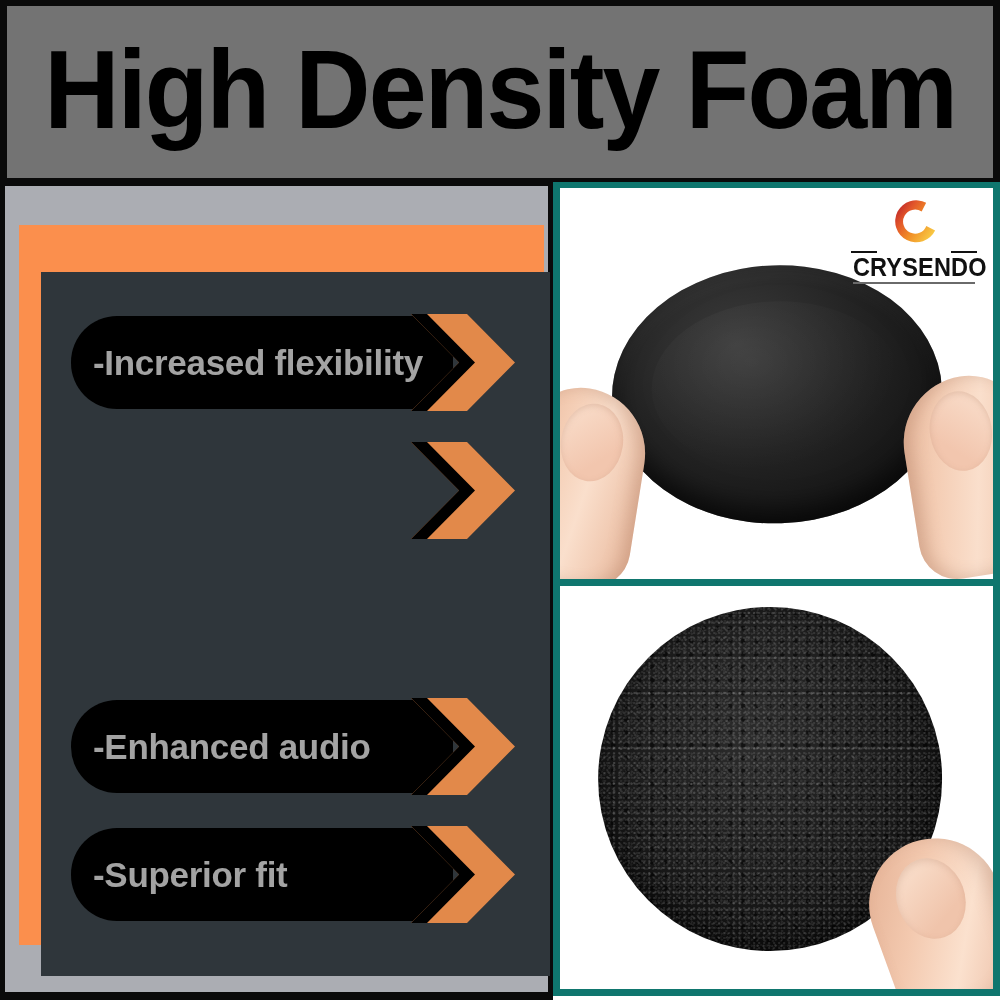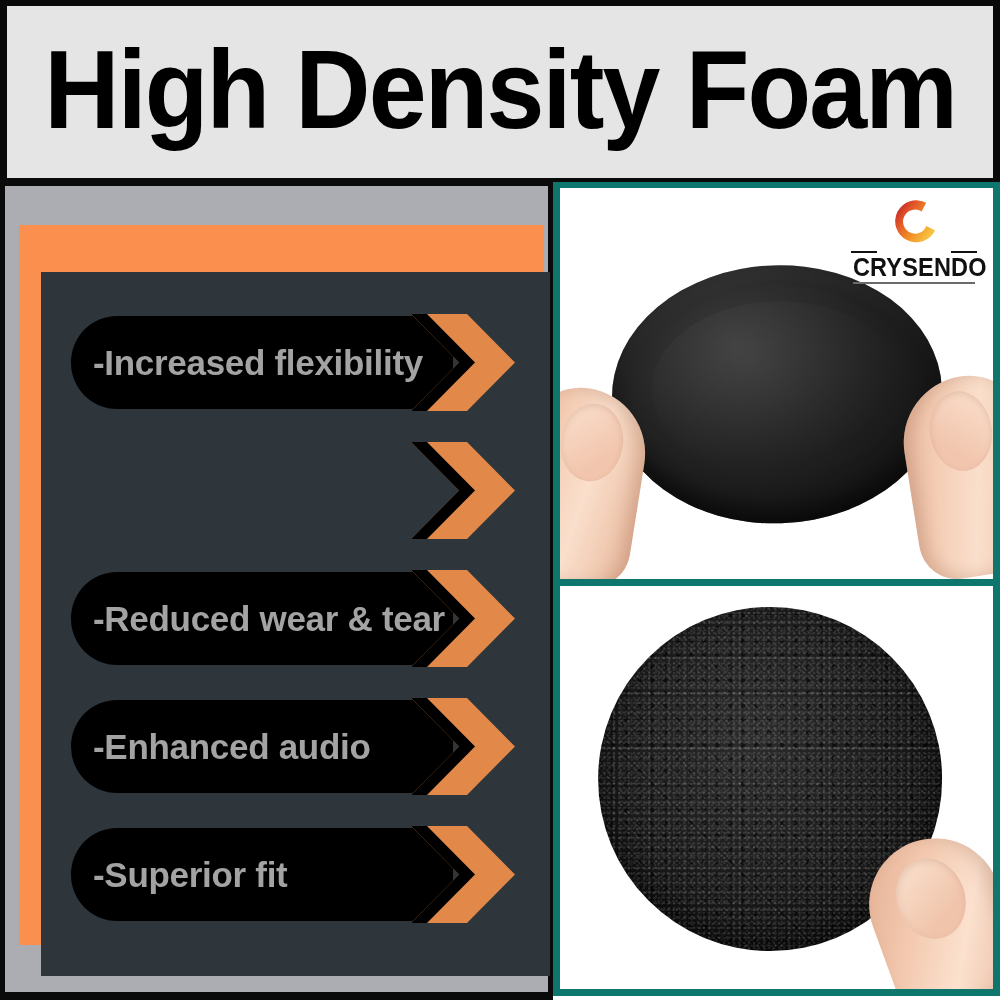--- a/index.html
+++ b/index.html
@@ -27,21 +27,21 @@
     height: 186px;
     background: #0a0a0a;
     box-sizing: border-box;
   }
   .header-inner {
     position: absolute;
     left: 7px;
     top: 6px;
     width: 986px;
     height: 172px;
-    background: #e5e5e5;
+    background: #737373;
     display: flex;
     align-items: center;
     justify-content: center;
     overflow: hidden;
   }
   .header-title {
     font-family: "Liberation Sans", sans-serif;
     font-weight: bold;
     font-size: 112px;
     line-height: 1;
@@ -367,31 +367,20 @@
 
             <div class="pill-row" style="top:172px;">
               <div class="pill-chevron">
                 <svg width="140" height="97" viewBox="0 0 140 97">
                   <path d="M0 0 L56 0 L104 48.5 L56 97 L0 97 L48 48.5 Z" fill="#e2894a"></path>
                   <path d="M0 0 L16 0 L64 48.5 L16 97 L0 97 L48 48.5 Z" fill="#000000"></path>
                 </svg>
               </div>
             </div>
 
-            <div class="pill-row" style="top:300px;">
-              <div class="pill-body">
-                <span class="pill-text">-Reduced wear &amp; tear</span>
-              </div>
-              <div class="pill-chevron">
-                <svg width="140" height="97" viewBox="0 0 140 97">
-                  <path d="M0 0 L56 0 L104 48.5 L56 97 L0 97 L48 48.5 Z" fill="#e2894a"></path>
-                  <path d="M0 0 L16 0 L64 48.5 L16 97 L0 97 L48 48.5 Z" fill="#000000"></path>
-                </svg>
-              </div>
-            </div>
 
             <div class="pill-row" style="top:428px;">
               <div class="pill-body">
                 <span class="pill-text">-Enhanced audio</span>
               </div>
               <div class="pill-chevron">
                 <svg width="140" height="97" viewBox="0 0 140 97">
                   <path d="M0 0 L56 0 L104 48.5 L56 97 L0 97 L48 48.5 Z" fill="#e2894a"></path>
                   <path d="M0 0 L16 0 L64 48.5 L16 97 L0 97 L48 48.5 Z" fill="#000000"></path>
                 </svg>

